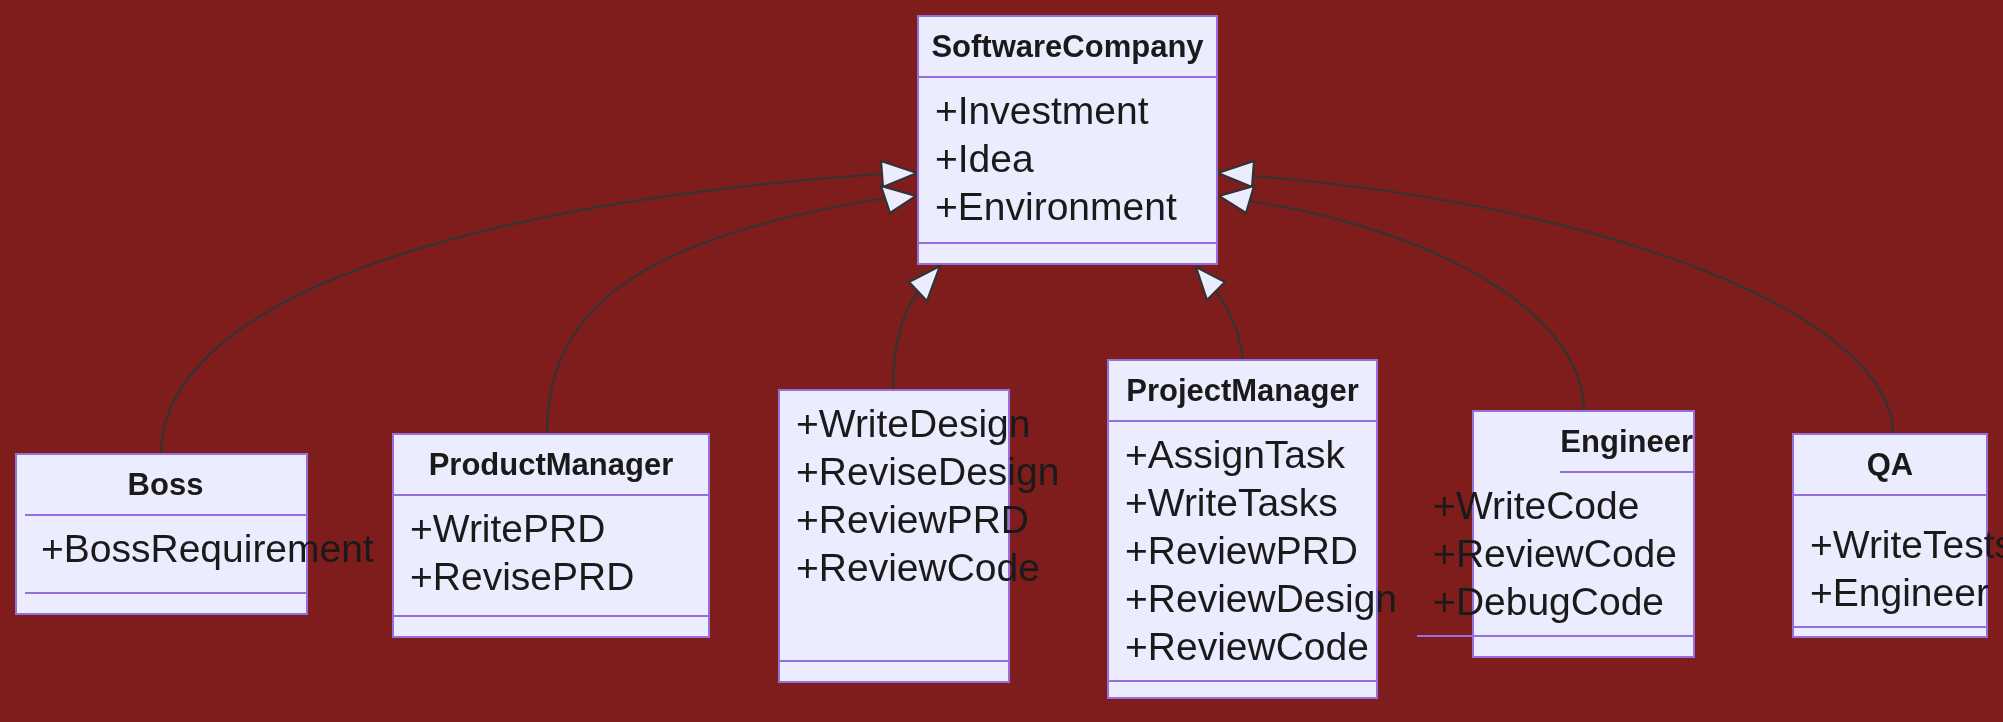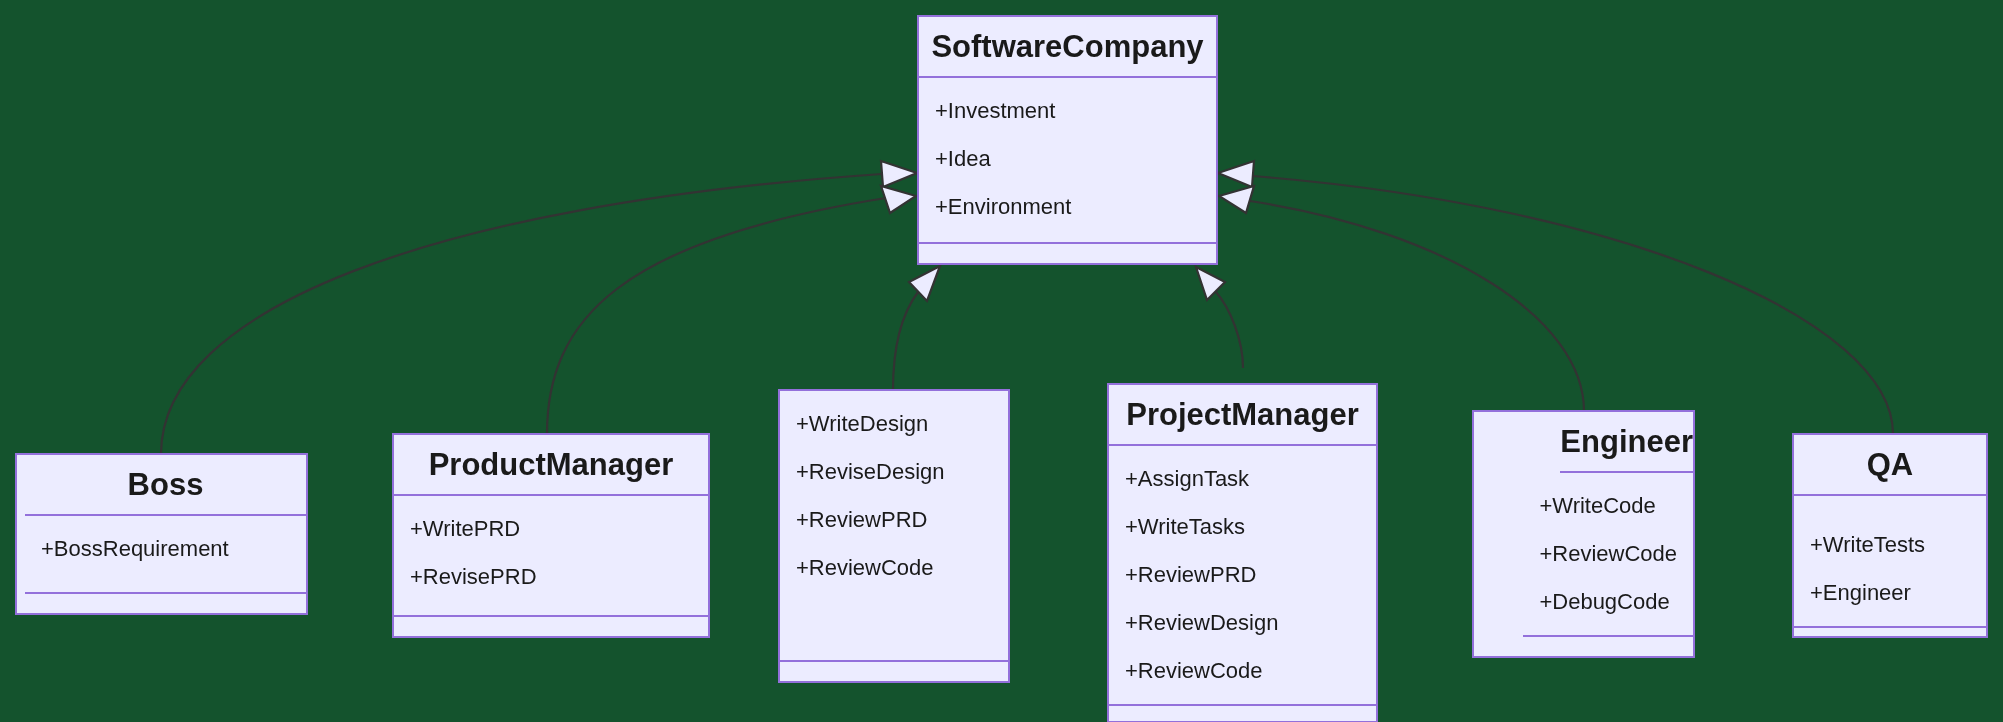--- a/index.html
+++ b/index.html
@@ -4,21 +4,21 @@
 <style>
   html, body {
     margin: 0;
     padding: 0;
     background: #ffffff;
   }
   #canvas {
     position: relative;
     width: 2003px;
     height: 722px;
-    background: #14532d;
+    background: #7f1d1d;
     font-family: "Liberation Sans", sans-serif;
     overflow: hidden;
   }
   #edges {
     position: absolute;
     left: 0; top: 0;
     width: 2003px;
     height: 722px;
     z-index: 0;
   }
@@ -49,35 +49,35 @@
     display: flex;
     align-items: center;
     justify-content: center;
     font-weight: bold;
     font-size: 31px;
     border-bottom: 2px solid #9370DB;
   }
   .class-attrs {
     flex: 1 1 auto;
     padding: 9px 16px;
-    font-size: 22px;
+    font-size: 39px;
     line-height: 48px;
     border-bottom: 2px solid #9370DB;
     white-space: nowrap;
   }
   .class-footer {
     flex: 0 0 19px;
     height: 19px;
   }
   
   #box-softwarecompany { left: 917px;  top: 15px;  width: 301px; height: 250px; }
   #box-boss            { left: 15px;   top: 453px; width: 293px; height: 162px; padding-left: 8px; }
   #box-productmanager  { left: 392px;  top: 433px; width: 318px; height: 205px; }
   #box-architect       { left: 778px;  top: 389px; width: 232px; height: 294px; }
-  #box-projectmanager  { left: 1107px; top: 383px; width: 271px; height: 340px; }
+  #box-projectmanager  { left: 1107px; top: 359px; width: 271px; height: 340px; }
   #box-engineer        { left: 1472px; top: 410px; width: 223px; height: 248px; align-items: flex-end; }
   #box-qa              { left: 1792px; top: 433px; width: 196px; height: 205px; gap: 16px; }
 </style>
 </head>
 <body>
 
 <div id="canvas">
 
   <svg id="edges" viewBox="0 0 2003 722" xmlns="http://www.w3.org/2000/svg">
 

